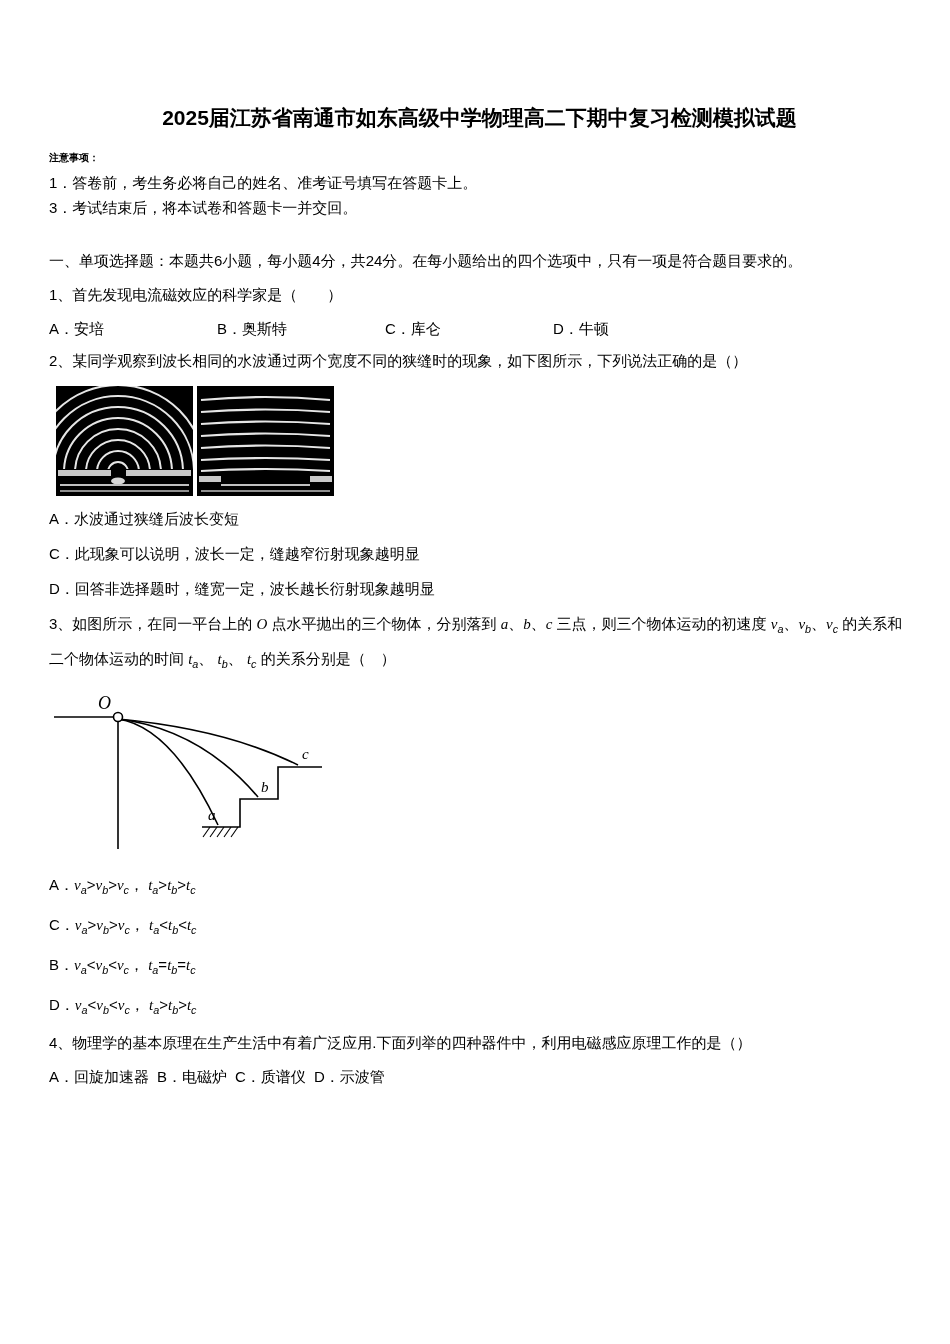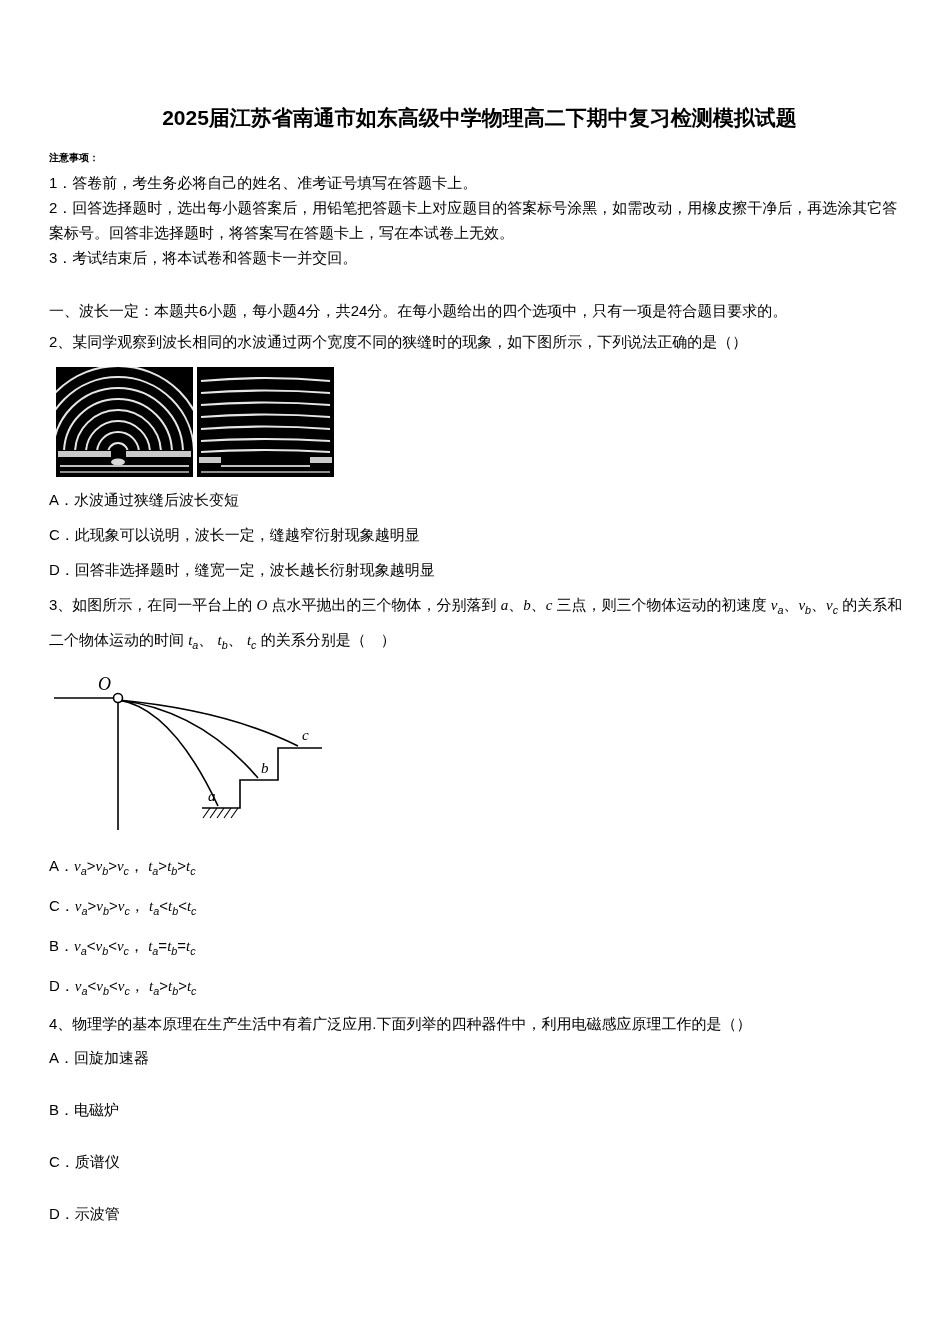--- a/index.html
+++ b/index.html
@@ -13,21 +13,21 @@
   .title { text-align:center; font-size:21px; font-weight:700; line-height:28px; }
   .notes { margin-top:14px; }
   .notes-header { font-weight:700; font-size:10px; line-height:24px; }
   .note { line-height:25px; }
   .section-header { margin-top:28px; line-height:25px; }
   .stem { line-height:26px; }
   .mt6 { margin-top:6px; } .mt7 { margin-top:7px; } .mt8 { margin-top:8px; }
   .mt9 { margin-top:9px; } .mt16 { margin-top:16px; }
   .opt-row { display:flex; line-height:26px; }
   .opt-row.spread .opt { width:168px; }
-  .opt-row.tight { gap:26px;flex-direction:column; }
+  .opt-row.tight { gap:8px; }
   .opt-line { line-height:25px; margin-top:10px; }
   .opt-line-q3 { line-height:25px; margin-top:9px; }
   .opt-line-q3.first { margin-top:16px; }
   .stem-2line { line-height:30px; }
   .stem-q5 { line-height:34px; margin-top:12px; }
   sub { font-size:0.72em; font-style:italic; }
   i { font-family:"Liberation Serif","DejaVu Serif",serif; }
   .figure-wave { margin-top:12px; margin-left:7px; display:flex; gap:4px; background:#fff; }
   .figure-proj { margin-top:14px; margin-left:5px; }
   svg text { font-family:"Liberation Serif","DejaVu Serif",serif; }
@@ -35,26 +35,34 @@
 </head>
 <body>
 
 <div class="page">
 
   <h1 class="title">2025届江苏省南通市如东高级中学物理高二下期中复习检测模拟试题</h1>
 
   <div class="notes">
     <div class="notes-header">注意事项：</div>
     <div class="note">1．答卷前，考生务必将自己的姓名、准考证号填写在答题卡上。</div>
-    <div class="note">2．回答选择题时，选出每小题答案后，用铅笔把答题卡上对应题目的答案标号涂黑，如需改动，用橡皮擦干净后，再选涂其它答案标号。回答非选择题时，将答案写在答题卡上，写在本试卷上无效。</div>
     <div class="note">3．考试结束后，将本试卷和答题卡一并交回。</div>
   </div>
 
-  <div class="section-header">一、波长一定：本题共6小题，每小题4分，共24分。在每小题给出的四个选项中，只有一项是符合题目要求的。</div>
+  <div class="section-header">一、单项选择题：本题共6小题，每小题4分，共24分。在每小题给出的四个选项中，只有一项是符合题目要求的。</div>
 
+  <div>
+    <div class="stem mt9">1、首先发现电流磁效应的科学家是（　　）</div>
+    <div class="opt-row spread mt8">
+      <span class="opt">A．安培</span>
+      <span class="opt">B．奥斯特</span>
+      <span class="opt">C．库仑</span>
+      <span class="opt">D．牛顿</span>
+    </div>
+  </div>
 
   <div>
     <div class="stem mt6">2、某同学观察到波长相同的水波通过两个宽度不同的狭缝时的现象，如下图所示，下列说法正确的是（）</div>
 
     <div class="figure-wave">
       <svg viewBox="0 0 137 110" width="137" height="110">
         <defs>
             <clipPath id="clipL">
               <rect x="0" y="0" width="137" height="83"></rect>
             </clipPath>

